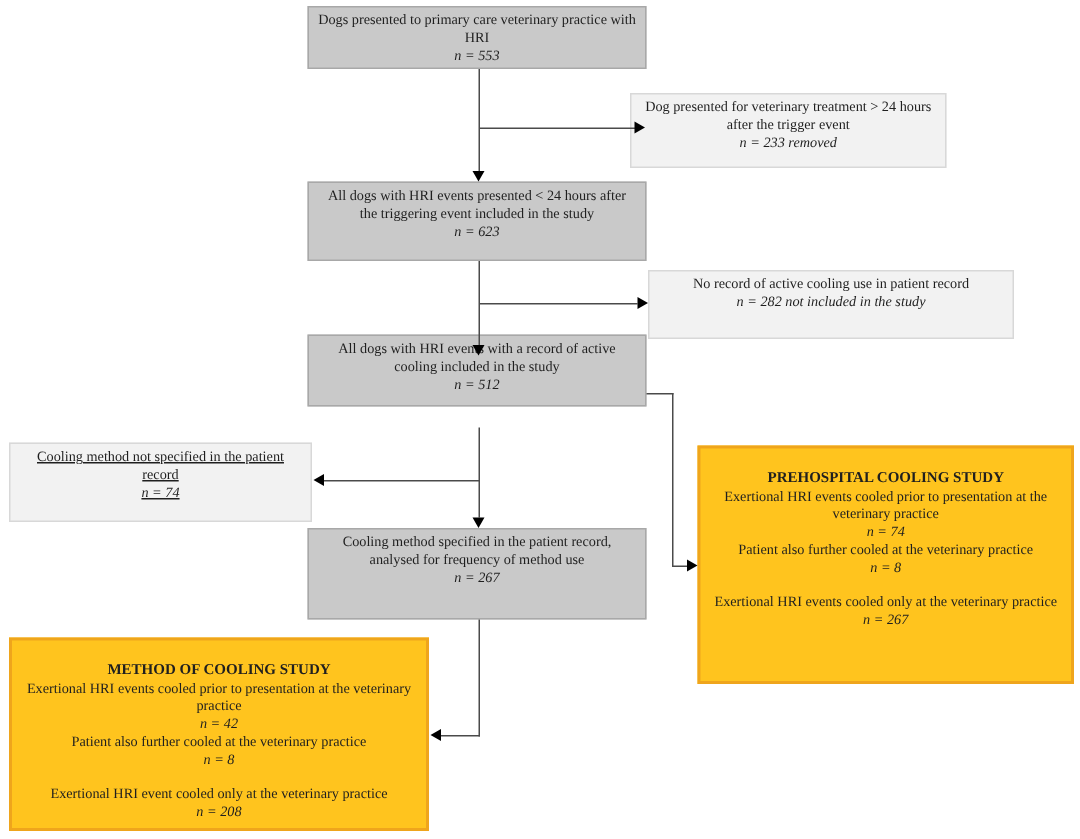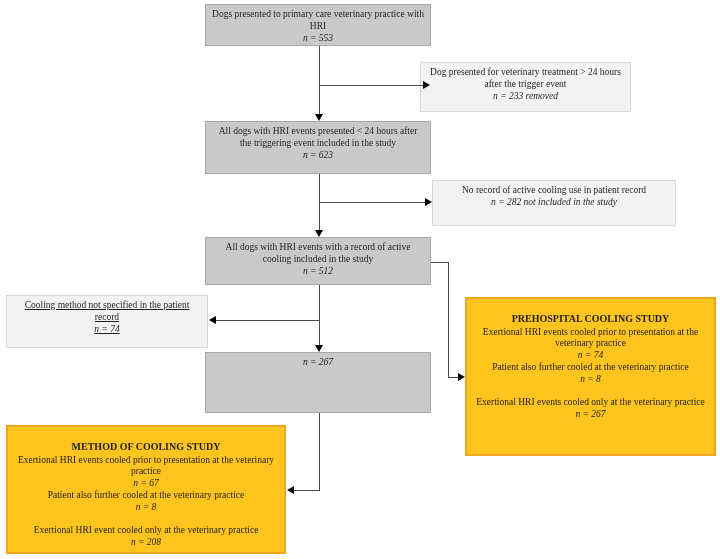--- a/index.html
+++ b/index.html
@@ -44,31 +44,32 @@
   <div class="node main" style="left:205px;top:121px;width:226px;height:53px;">
     <div>All dogs with HRI events presented &lt; 24 hours after the triggering event included in the study</div>
     <div class="node-n">n = 623</div>
   </div>
 
   <div class="node side" style="left:432px;top:180px;width:244px;height:46px;">
     <div>No record of active cooling use in patient record</div>
     <div class="node-n">n = 282 not included in the study</div>
   </div>
 
-  <div class="node main" style="left:205px;top:237px;width:226px;height:48px;">
+  <div class="node main" style="left:205px;top:223px;width:226px;height:48px;">
     <div>All dogs with HRI events with a record of active cooling included in the study</div>
     <div class="node-n">n = 512</div>
   </div>
 
   <div class="node side" style="left:6px;top:295px;width:202px;height:53px;text-decoration:underline;">
     <div>Cooling method not specified in the patient record</div>
     <div class="node-n">n = 74</div>
   </div>
 
   <div class="node main" style="left:205px;top:352px;width:226px;height:61px;">
+    <div>Cooling method specified in the patient record, analysed for frequency of method use</div>
     <div class="node-n">n = 267</div>
   </div>
 
   <div class="node highlight" style="left:465px;top:297px;width:251px;height:159px;">
     <div class="hl-title">PREHOSPITAL COOLING STUDY</div>
     <div class="hl-item">
       <div>Exertional HRI events cooled prior to presentation at the veterinary practice</div>
       <div class="node-n">n = 74</div>
     </div>
     <div class="hl-item">
@@ -78,21 +79,21 @@
     <div class="hl-item gap">
       <div>Exertional HRI events cooled only at the veterinary practice</div>
       <div class="node-n">n = 267</div>
     </div>
   </div>
 
   <div class="node highlight" style="left:6px;top:425px;width:280px;height:129px;text-align:center;">
     <div class="hl-title">METHOD OF COOLING STUDY</div>
     <div class="hl-item">
       <div>Exertional HRI events cooled prior to presentation at the veterinary practice</div>
-      <div class="node-n">n = 67</div>
+      <div class="node-n">n = 42</div>
     </div>
     <div class="hl-item">
       <div>Patient also further cooled at the veterinary practice</div>
       <div class="node-n">n = 8</div>
     </div>
     <div class="hl-item gap">
       <div>Exertional HRI event cooled only at the veterinary practice</div>
       <div class="node-n">n = 208</div>
     </div>
   </div>

